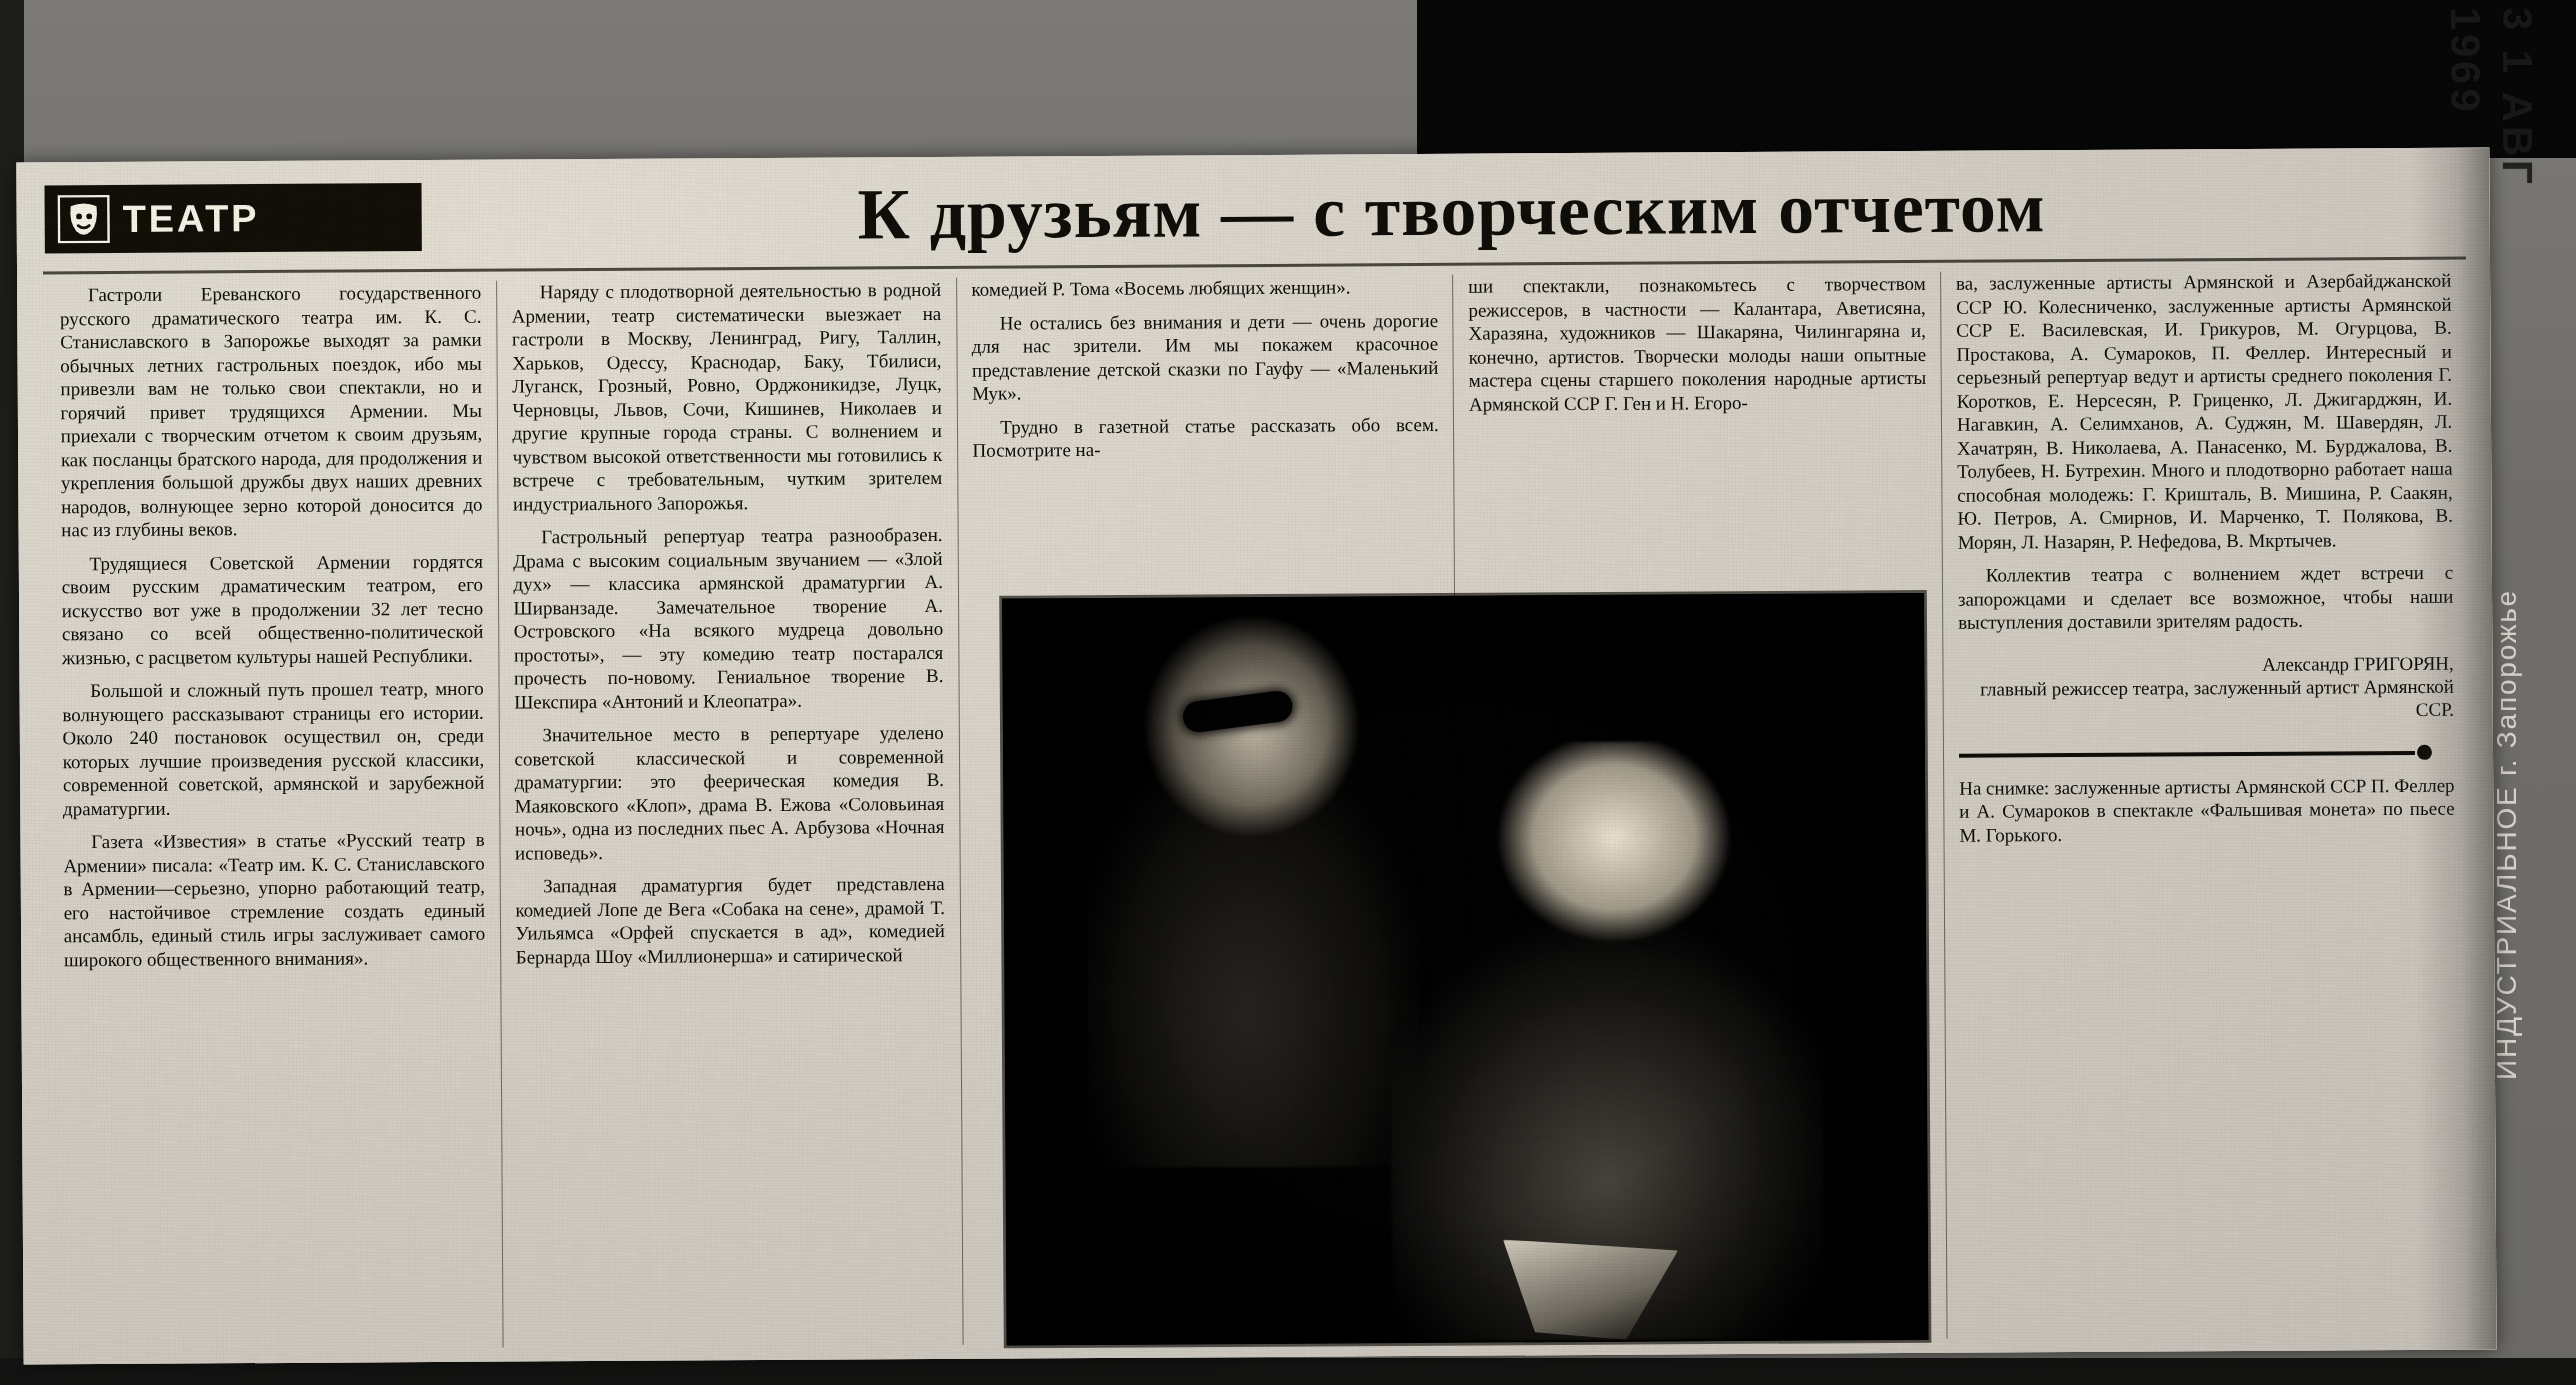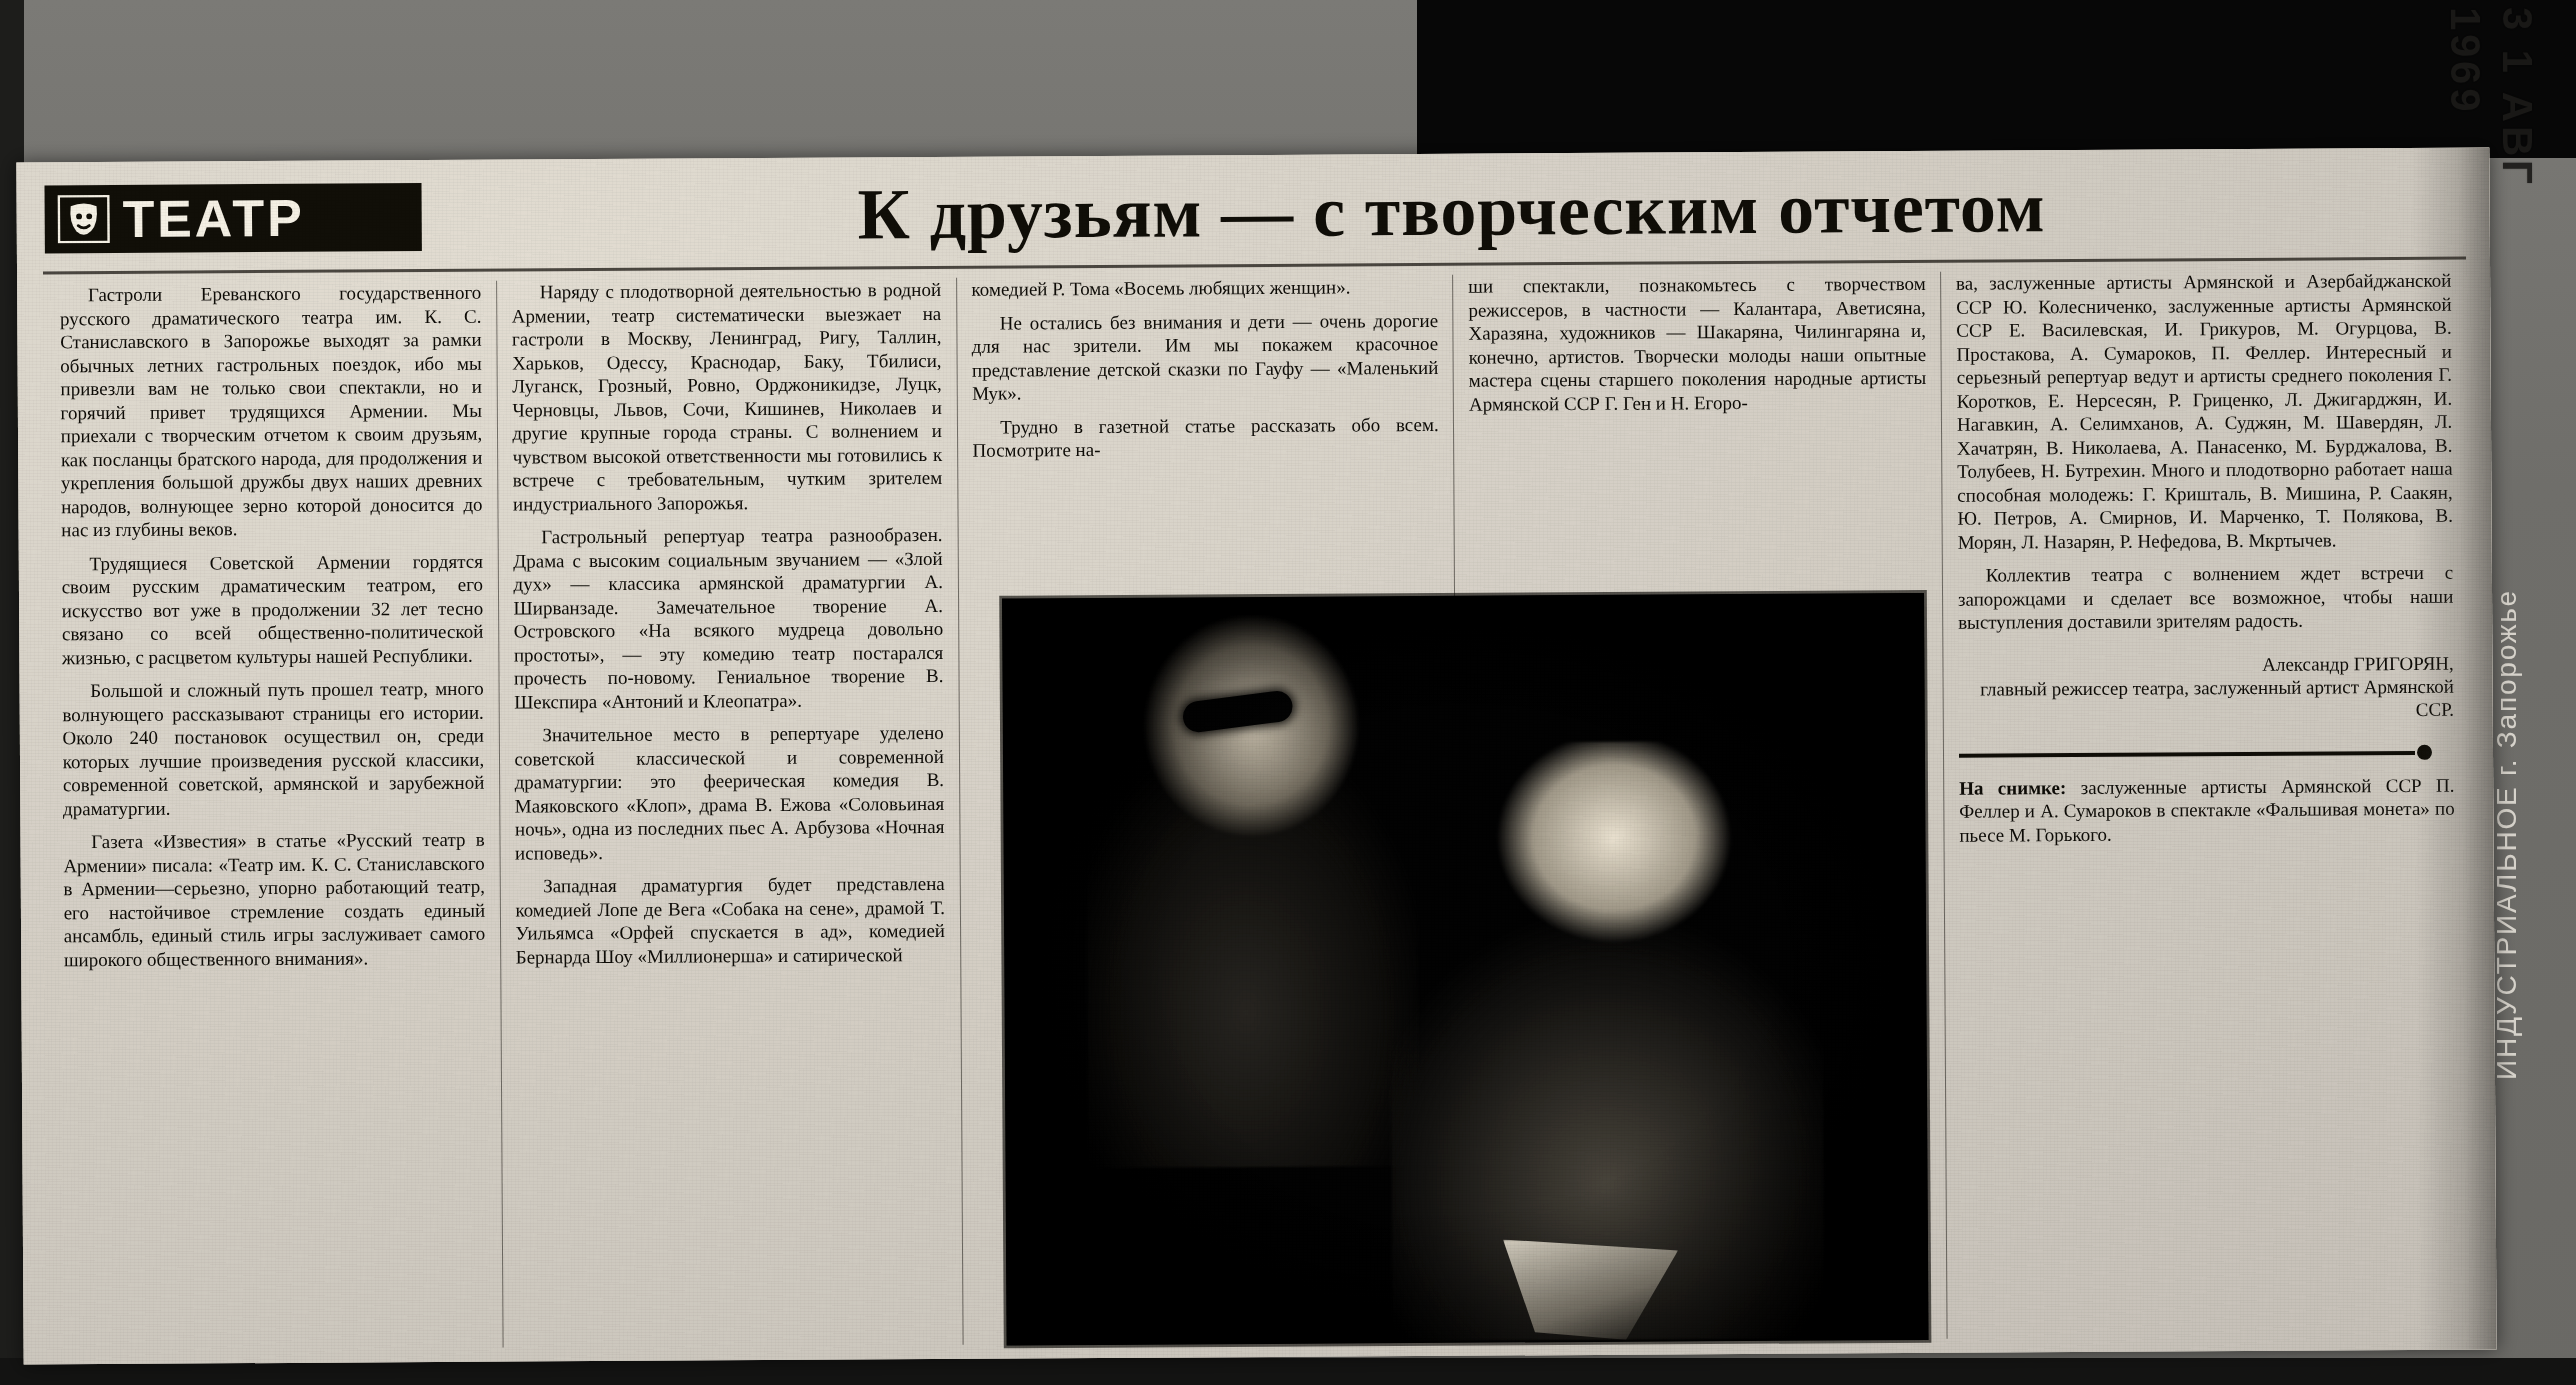--- a/index.html
+++ b/index.html
@@ -108,21 +108,21 @@
   }
   .badge-mask {
     width: 52px; height: 48px;
     flex: 0 0 auto;
     position: relative;
   }
   .badge-mask svg { display:block; }
   .theatre-badge-text {
     font-family: "Liberation Sans", sans-serif;
     font-weight: bold;
-    font-size: 52px;
+    font-size: 38px;
     line-height: 1;
     letter-spacing: 2.8px;
   }
   .headline {
     flex: 1 1 auto;
     text-align: center;
     font-family: "Liberation Serif", serif;
     font-weight: bold;
     font-size: 72px;
     line-height: 1;
@@ -244,21 +244,21 @@
   }
   .dot-rule .ln {
     position: absolute; left: 0; top: 6.4px;
     width: 92%; height: 3.7px; background: #16140f;
   }
   .dot-rule .dt {
     position: absolute; right: 22px; top: 0;
     width: 15.6px; height: 15.6px; border-radius: 50%; background: #16140f;
   }
   .caption { font-size: 19px; line-height: 23.5px; text-align: justify; }
-  .caption b { font-weight: bold; }
+  .caption b { font-weight: normal; }
 
   
   .stamp-date {
     position: absolute;
     right: 33px;
     top: 7.4px;
     width: 110px;
     height: 304px;
     color: #1b1a18;
     font-family: "Liberation Sans", sans-serif;

